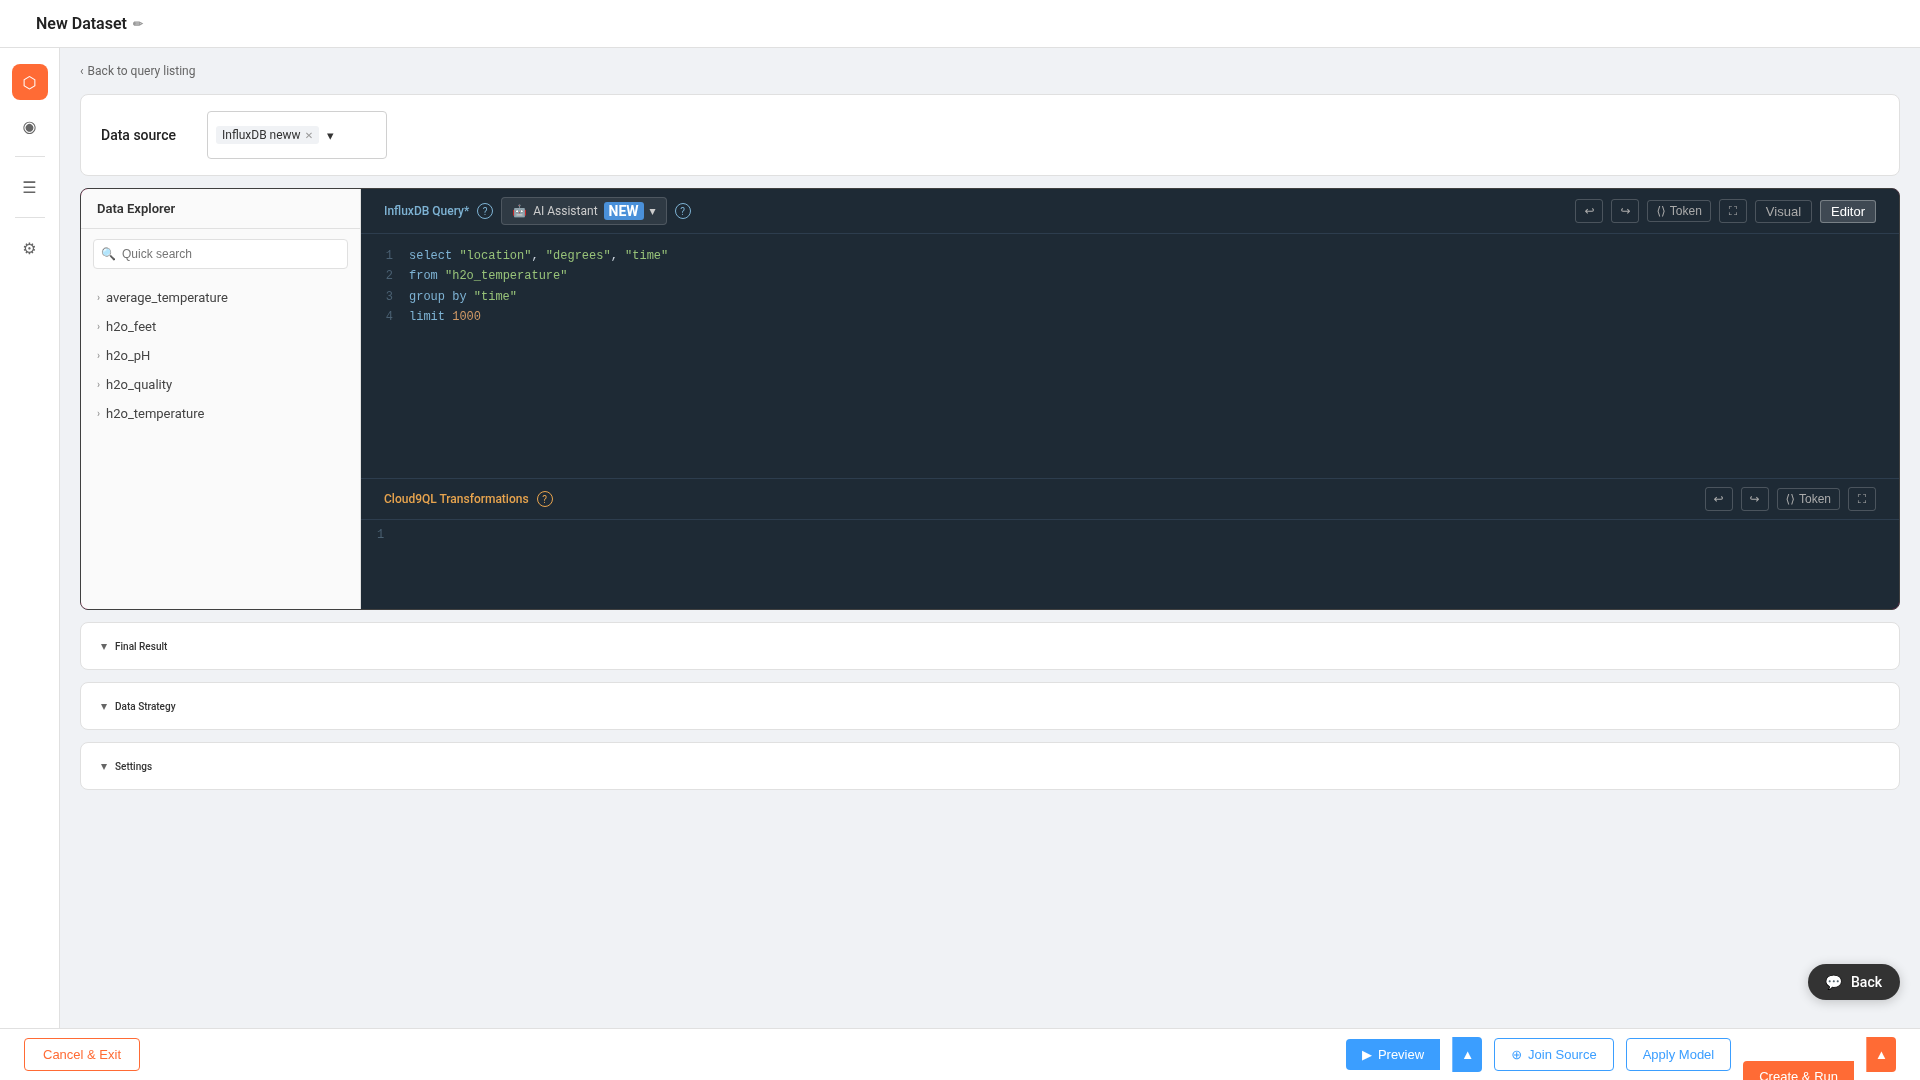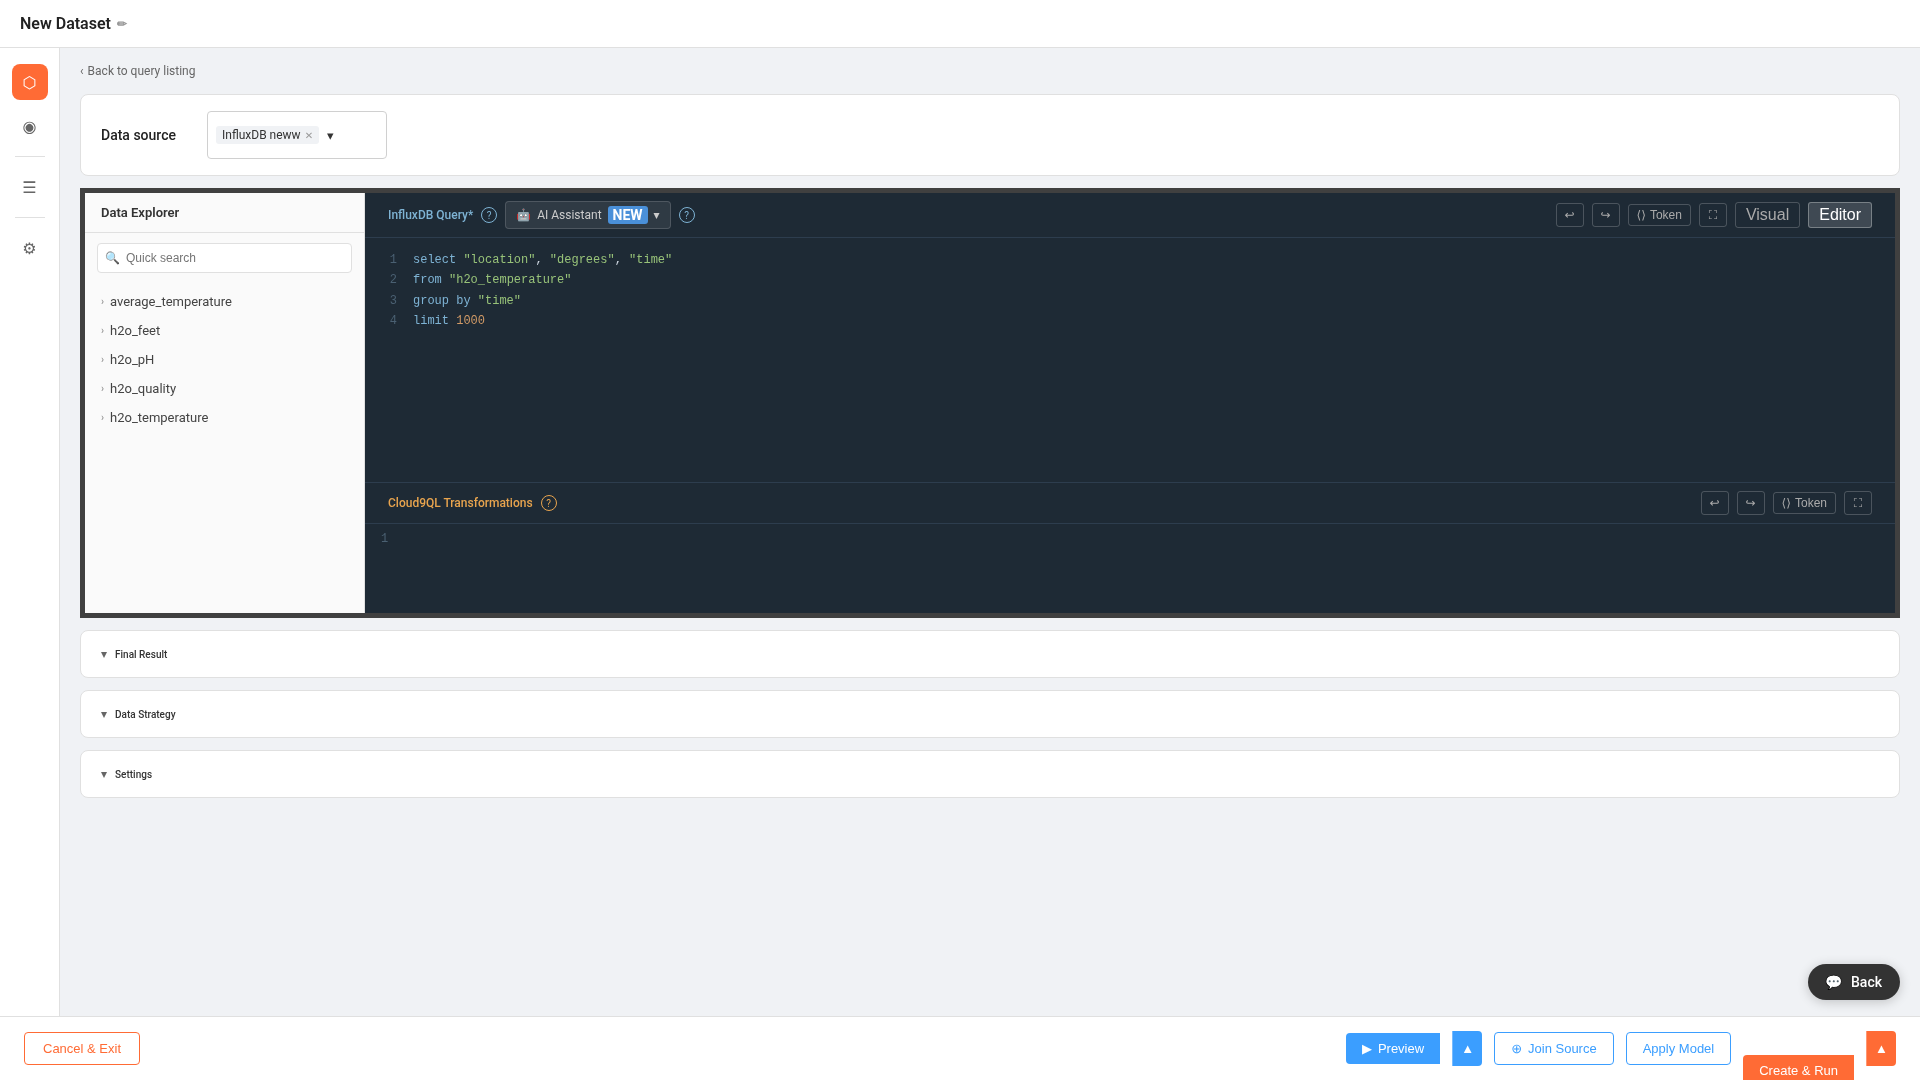--- a/index.html
+++ b/index.html
@@ -13,21 +13,21 @@
       font-size: 13px;
     }
 
     
     .top-bar {
       height: 48px;
       background: #fff;
       border-bottom: 1px solid #e0e0e0;
       display: flex;
       align-items: center;
-      padding: 0 20px;
+      padding: 0 36px;
       gap: 12px;
     }
     .top-bar-title {
       font-size: 16px;
       font-weight: 600;
       color: #222;
       display: flex;
       align-items: center;
       gap: 6px;
     }
@@ -143,22 +143,22 @@
     }
     .tag-close {
       color: #999;
       cursor: pointer;
       font-size: 10px;
     }
 
     
     .query-panel-wrapper {
       background: #be185d;
-      border: 5px solid #404040;
-      border-radius: 0;
+      border: 1px solid #404040;
+      border-radius: 8px;
       overflow: hidden;
     }
 
     .query-section-inner {
       display: flex;
       height: 420px;
     }
 
     
     .data-explorer {
@@ -293,21 +293,21 @@
       cursor: pointer;
       font-size: 12px;
     }
     .view-btn {
       padding: 3px 10px;
       border: 1px solid rgba(255,255,255,0.2);
       border-radius: 3px;
       background: transparent;
       color: #aaa;
       cursor: pointer;
-      font-size: 16px;
+      font-size: 13px;
     }
     .view-btn.active {
       background: rgba(255,255,255,0.15);
       color: #fff;
       border-color: rgba(255,255,255,0.3);
     }
 
     .code-editor {
       flex: 1;
       padding: 12px 16px;
@@ -356,21 +356,21 @@
       font-size: 12px;
       color: #4a6072;
     }
 
     
     .bottom-toolbar {
       position: fixed;
       bottom: 0;
       left: 0;
       right: 0;
-      height: 64px;
+      height: 52px;
       background: #fff;
       border-top: 1px solid #e0e0e0;
       display: flex;
       align-items: center;
       padding: 0 24px;
       gap: 12px;
       z-index: 100;
     }
     .btn-cancel {
       padding: 8px 18px;

